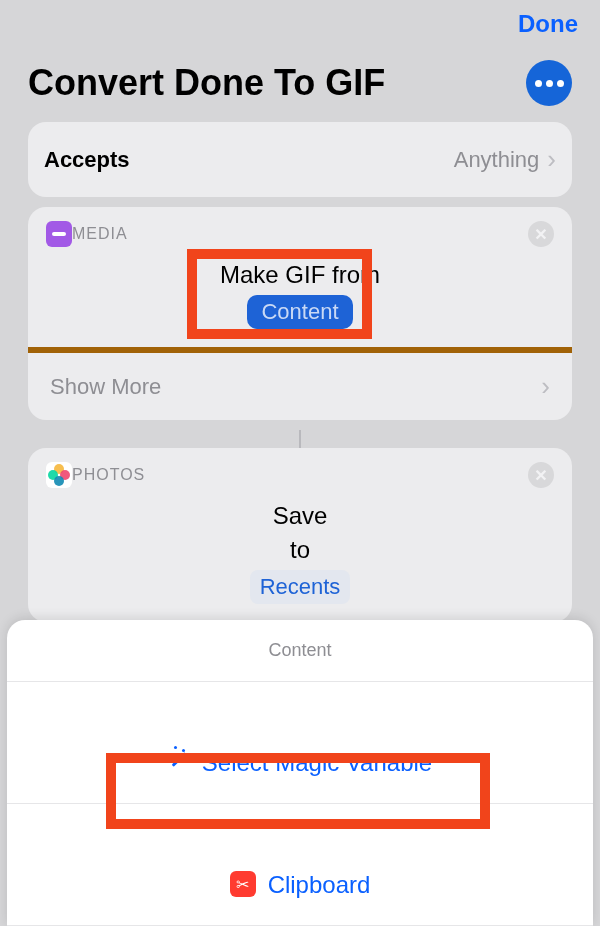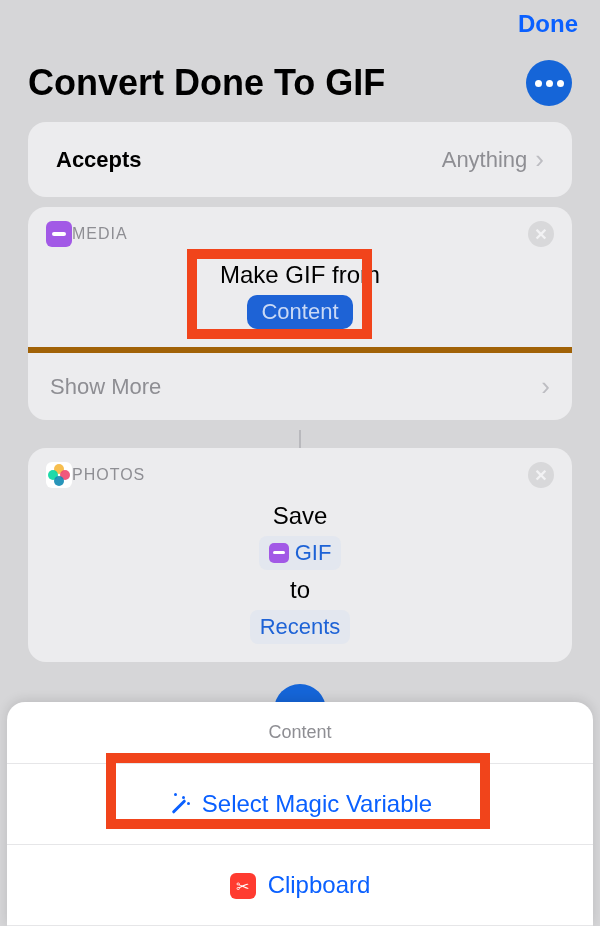--- a/index.html
+++ b/index.html
@@ -12,21 +12,21 @@
   .titlebar { display: flex; align-items: center; justify-content: space-between; padding: 18px 28px 16px 28px; }
   .title { font-size: 36px; font-weight: 800; color: #000; }
   .more-btn { width: 46px; height: 46px; border-radius: 23px; background: #1565d8; display: flex; align-items: center; justify-content: center; }
   .more-dots { display: flex; gap: 4px; }
   .more-dots span { width: 7px; height: 7px; border-radius: 50%; background: #fff; }
 
   .content { padding: 0 28px; }
 
   .card { background: #ececee; border-radius: 18px; margin-bottom: 10px; overflow: hidden; }
 
-  .accepts-row { display: flex; align-items: center; justify-content: space-between; padding: 22px 28px; }
+  .accepts-row { display: flex; align-items: center; justify-content: space-between; padding: 22px 16px; }
   .accepts-label { font-size: 22px; font-weight: 700; color: #000; }
   .accepts-right { display: flex; align-items: center; gap: 8px; }
   .accepts-value { font-size: 22px; color: #8e8e93; }
   .chev { font-size: 26px; color: #bdbdc2; font-weight: 300; }
 
   .action-header { display: flex; align-items: center; justify-content: space-between; padding: 14px 18px 8px 18px; }
   .hdr-left { display: flex; align-items: center; }
   .media-icon { width: 26px; height: 26px; border-radius: 6px; background: #a259e6; position: relative; }
   .media-icon::after { content: ""; position: absolute; left: 6px; top: 11px; width: 14px; height: 4px; border-radius: 2px; background: #fff; }
   .photos-icon { width: 26px; height: 26px; border-radius: 6px; background: #fff; position: relative; overflow: hidden; }
@@ -47,21 +47,21 @@
   .show-more { border-top: 6px solid #a16207; display: flex; align-items: center; justify-content: space-between; padding: 18px 22px; color: #8e8e93; font-size: 22px; }
 
   .connector { height: 18px; display: flex; justify-content: center; }
   .connector div { width: 2px; background: #b9b9bd; }
 
   .add-row { display: flex; justify-content: center; margin-top: 22px; }
   .add-btn { width: 52px; height: 52px; border-radius: 26px; background: #1565d8; display: flex; align-items: center; justify-content: center; color: #fff; font-size: 32px; font-weight: 300; }
 
   .sheet { position: absolute; left: 7px; right: 7px; bottom: 0; background: #fff; border-top-left-radius: 18px; border-top-right-radius: 18px; box-shadow: 0 -2px 12px rgba(0,0,0,.12); overflow: hidden; }
   .sheet-title { text-align: center; color: #8e8e93; font-size: 18px; padding: 20px 0 20px 0; border-bottom: 1px solid #e6e6e8; }
-  .sheet-row { display: flex; align-items: flex-end; justify-content: center; gap: 12px; padding: 26px 0; border-bottom: 1px solid #e6e6e8; font-size: 24px; color: #0a60ff; }
+  .sheet-row { display: flex; align-items: flex-start; justify-content: center; gap: 12px; padding: 26px 0; border-bottom: 1px solid #e6e6e8; font-size: 24px; color: #0a60ff; margin-top: 41px; }
   .wand { width: 22px; height: 22px; position: relative; }
   .wand::before { content: ""; position: absolute; width: 18px; height: 3px; background: #0a60ff; transform: rotate(-45deg); top: 9px; left: 2px; border-radius: 2px; }
   .wand .spark { position: absolute; width: 3px; height: 3px; background:#0a60ff; border-radius:50%; }
   .scissors-icon { width: 26px; height: 26px; border-radius: 6px; background: #ff3b30; display: flex; align-items:center; justify-content:center; color:#fff; font-size:16px; }
 
 </style>
 </head>
 <body>
 
 <div class="topbar">
@@ -121,24 +121,20 @@
           <span class="petal" style="background:#ef476f;left:14px;top:8px;"></span>
           <span class="petal" style="background:#06d6a0;left:2px;top:8px;"></span>
           <span class="petal" style="background:#118ab2;left:8px;top:14px;"></span>
         </div>
         <div class="hdr-text">PHOTOS</div>
       </div>
       <div class="close-x">✕</div>
     </div>
     <div class="action-body">
       <span>Save</span>
-      <span class="pill">
-        <span class="pill-small-icon"></span>
-        <span>GIF</span>
-      </span>
       <span>to</span>
       <span class="pill">
         <span>Recents</span>
       </span>
     </div>
   </div>
 
   <div class="add-row">
     <div class="add-btn">
       <span>＋</span>

